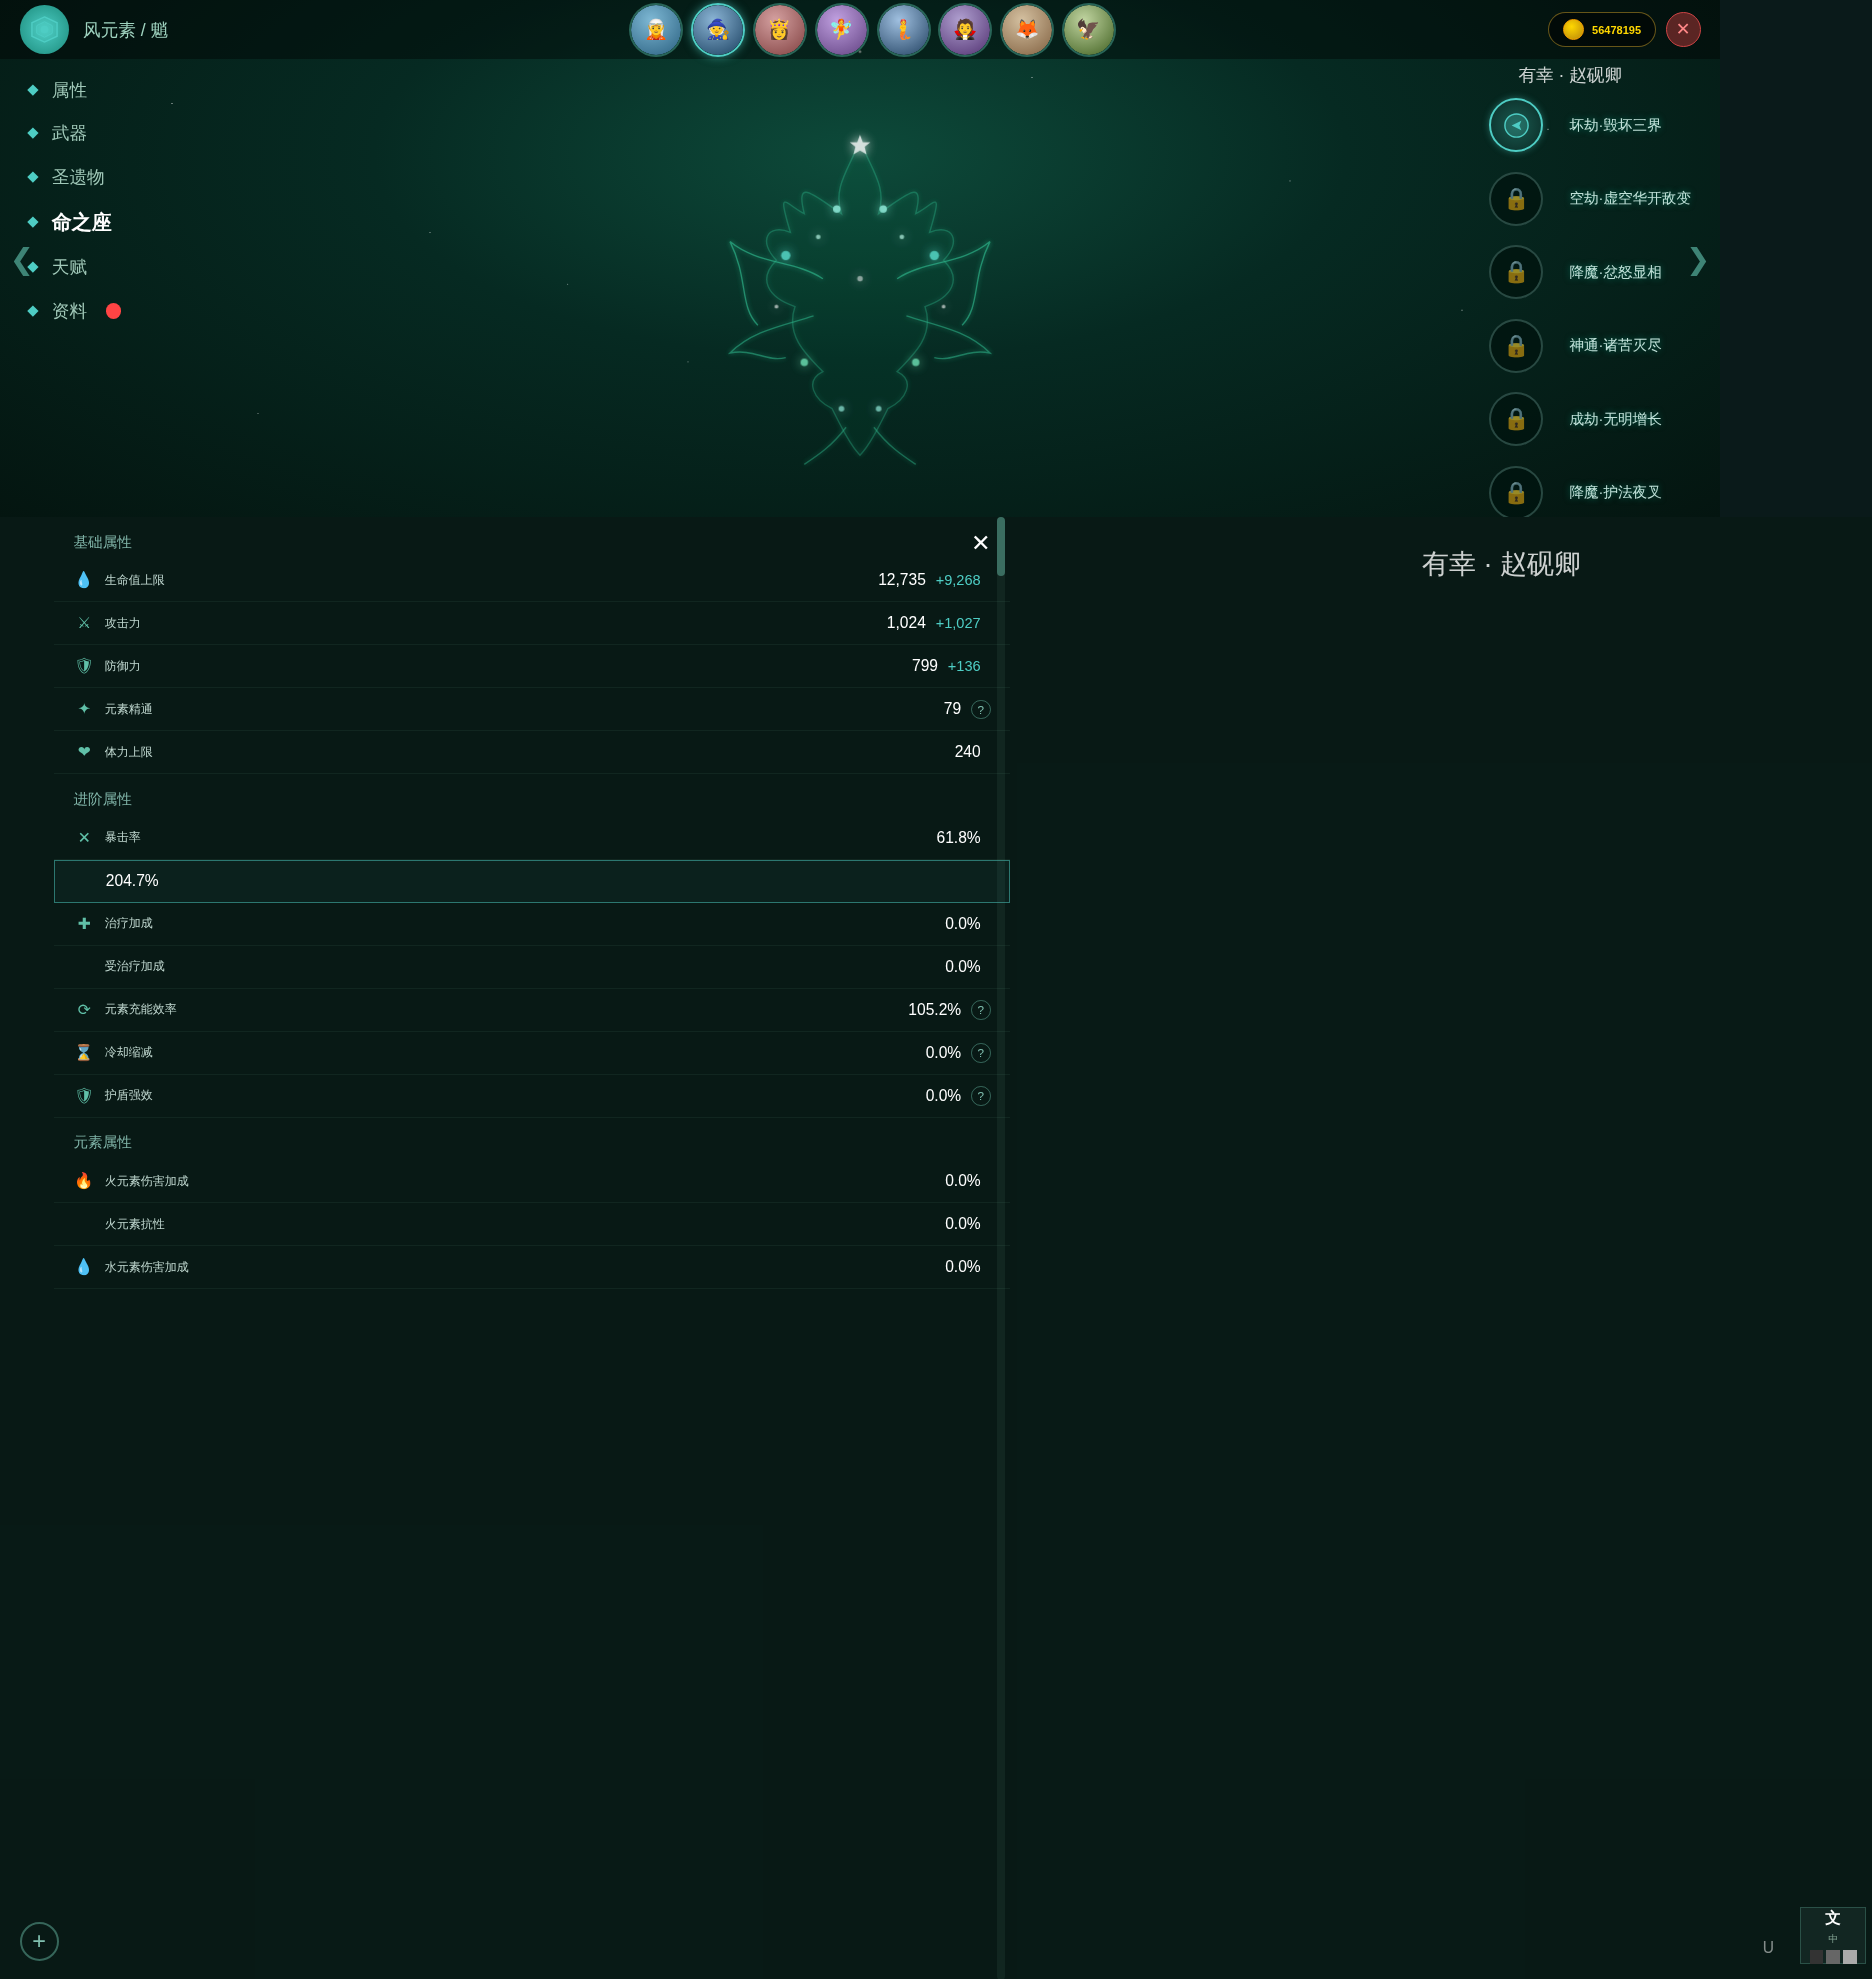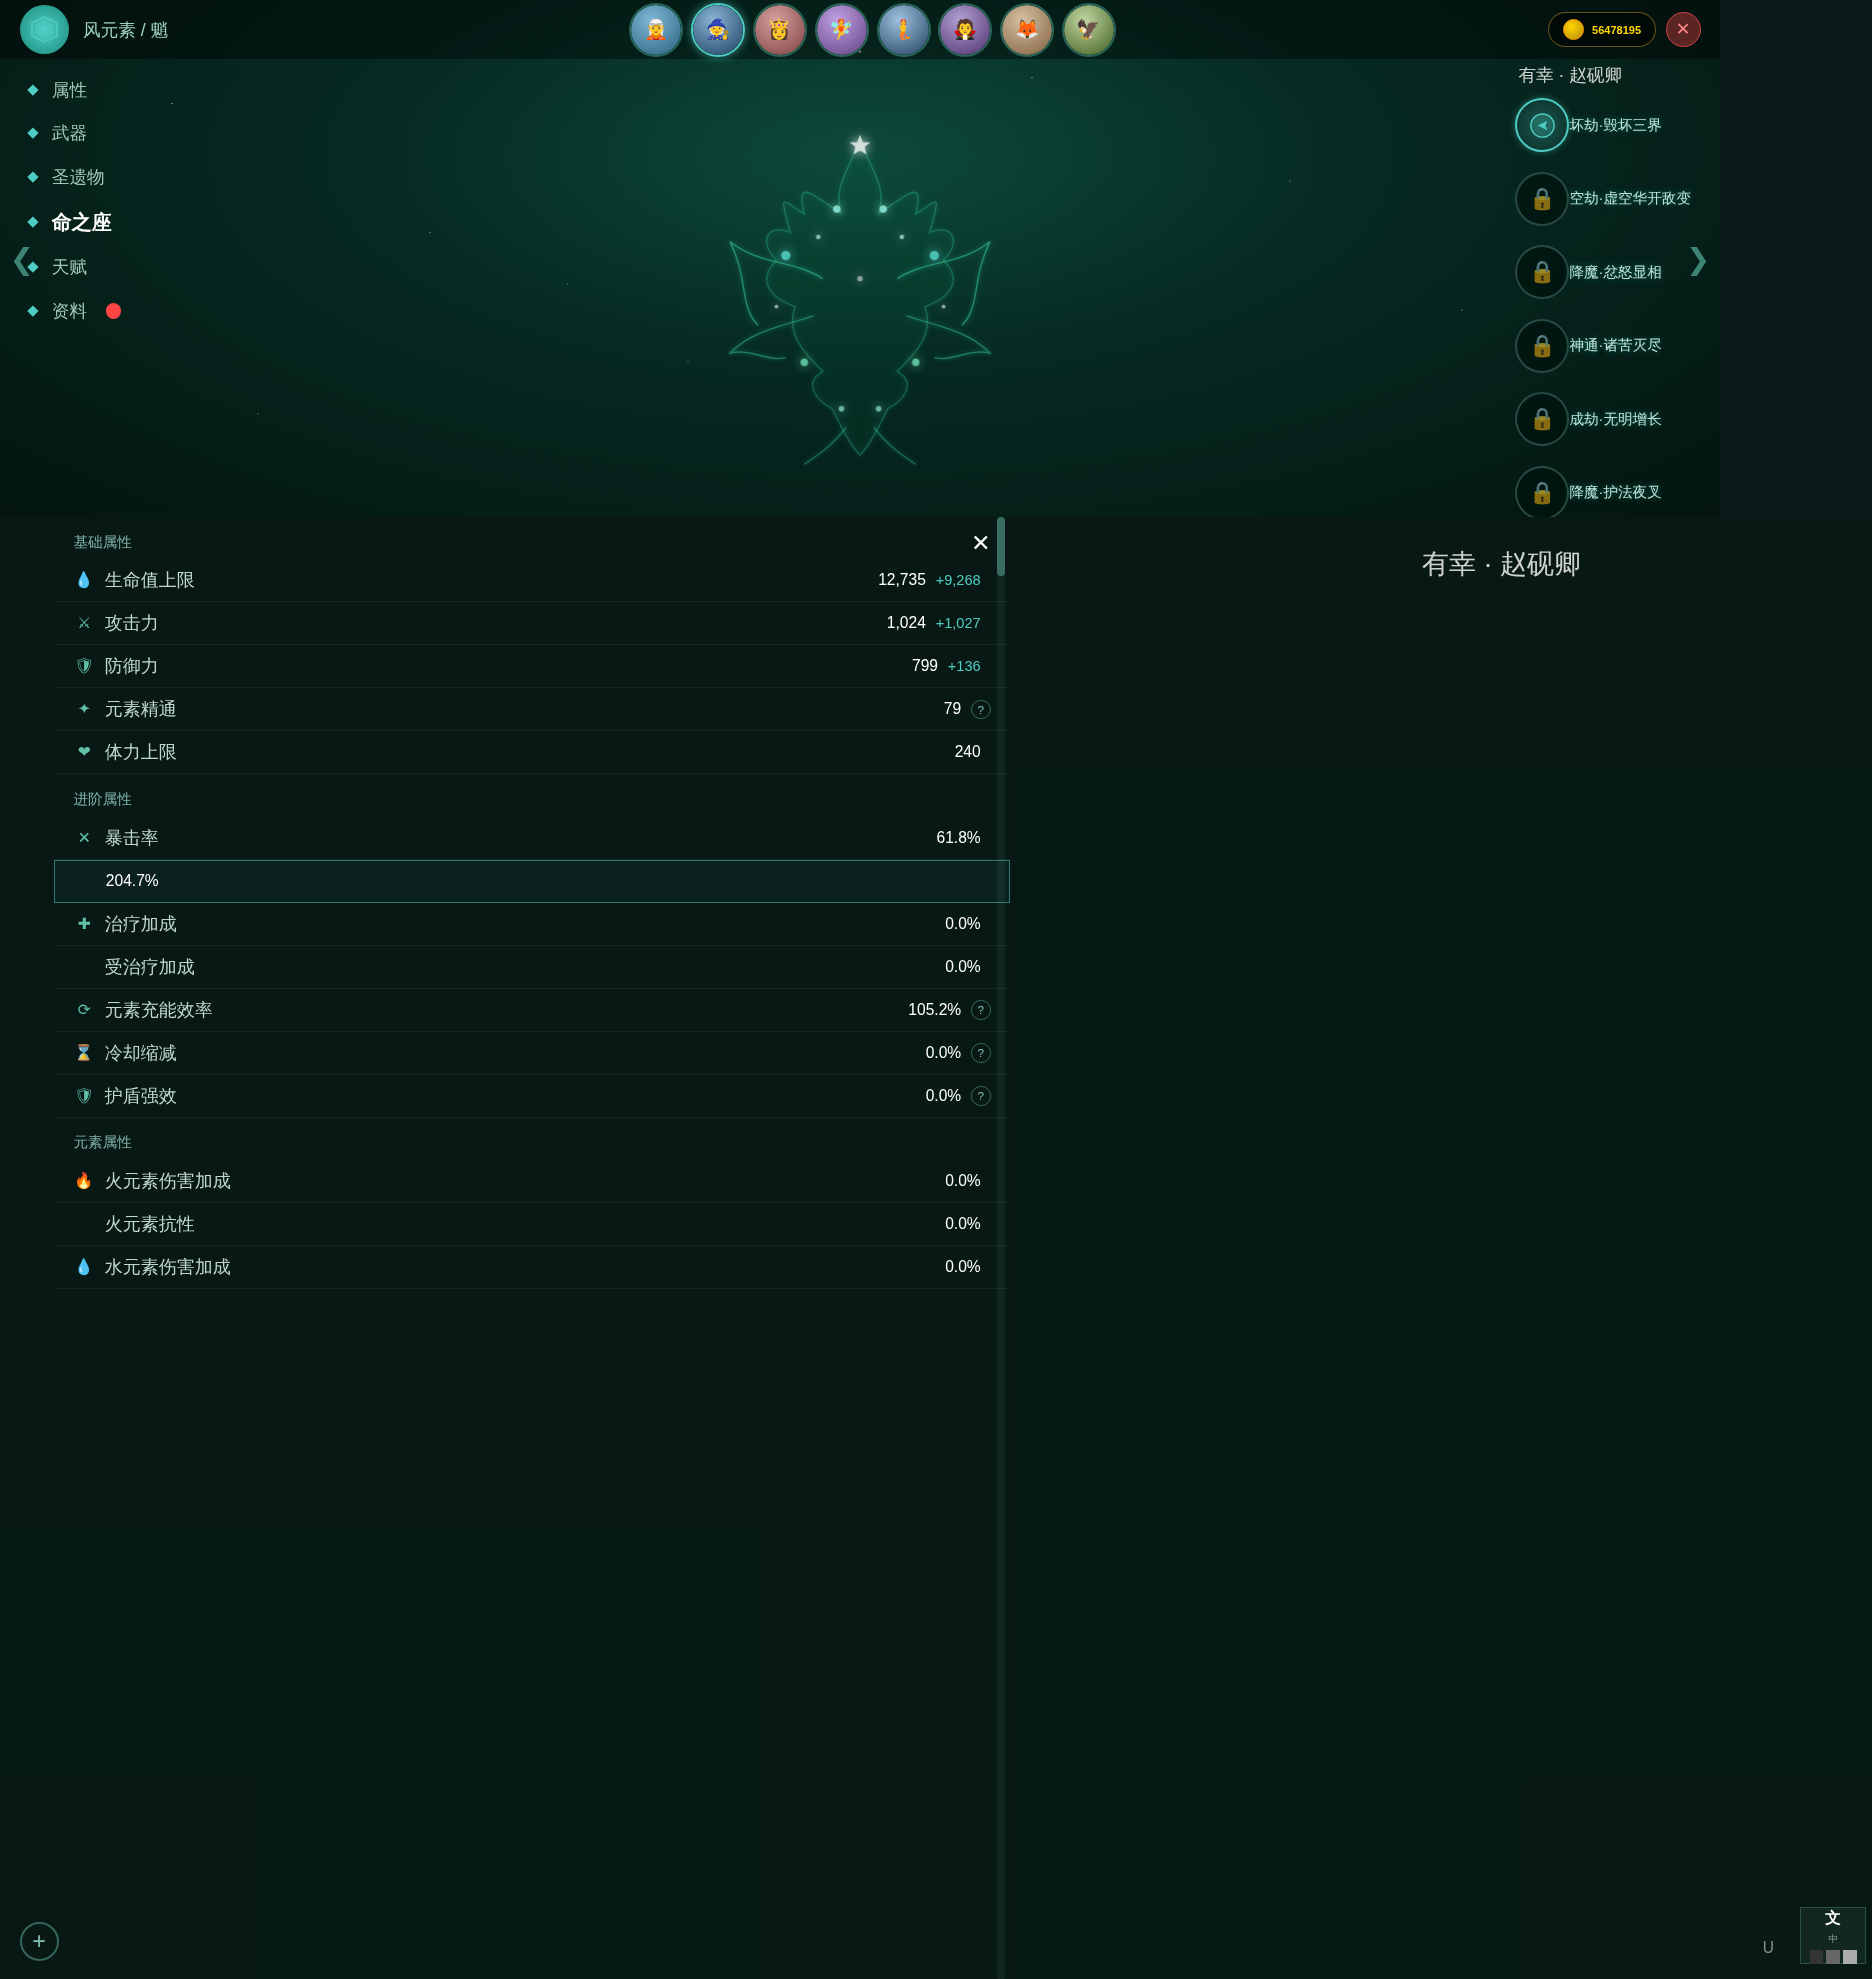--- a/index.html
+++ b/index.html
@@ -231,21 +231,21 @@
       right: 29px;
       z-index: 10;
       display: flex;
       flex-direction: column;
       gap: 19.5px;
     }
 
     .skill-item {
       display: flex;
       align-items: center;
-      gap: 0;
+      gap: 26px;
       cursor: pointer;
     }
 
     .skill-icon {
       width: 54px;
       height: 54px;
       border-radius: 50%;
       border: 2px solid rgba(100,200,180,0.5);
       background: rgba(0,30,25,0.7);
       display: flex;
@@ -365,21 +365,21 @@
       flex-shrink: 0;
       display: flex;
       align-items: center;
       justify-content: center;
       color: #60c0a8;
       font-size: 15.6px;
     }
 
     .stat-name {
       color: #c0d8d0;
-      font-size: 18px;
+      font-size: 12px;
       flex: 1;
     }
 
     .stat-value {
       color: #ffffff;
       font-size: 15.6px;
       margin-right: 9.8px;
     }
 
     .stat-bonus {

